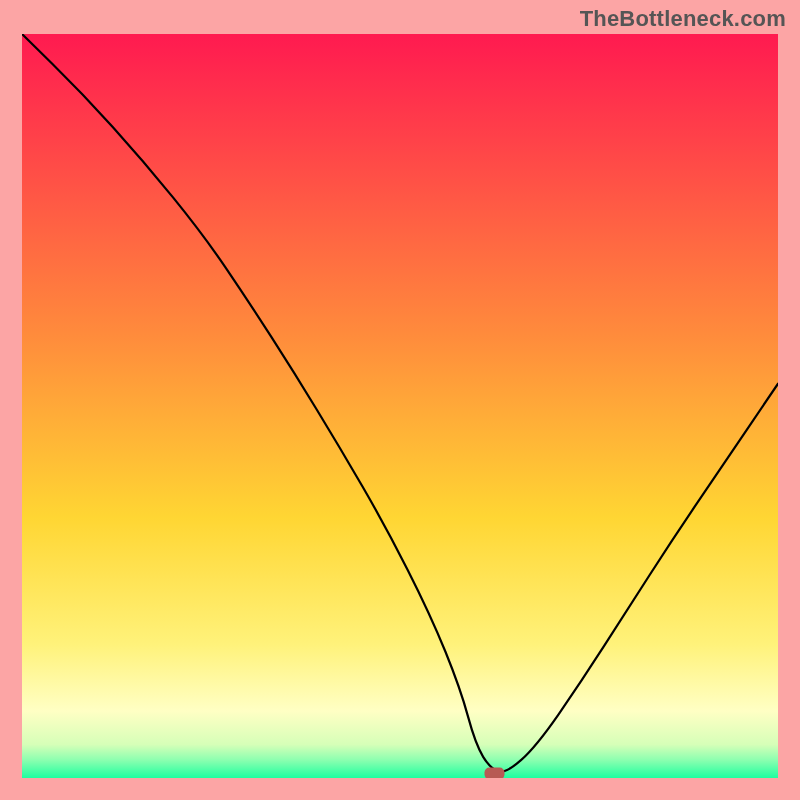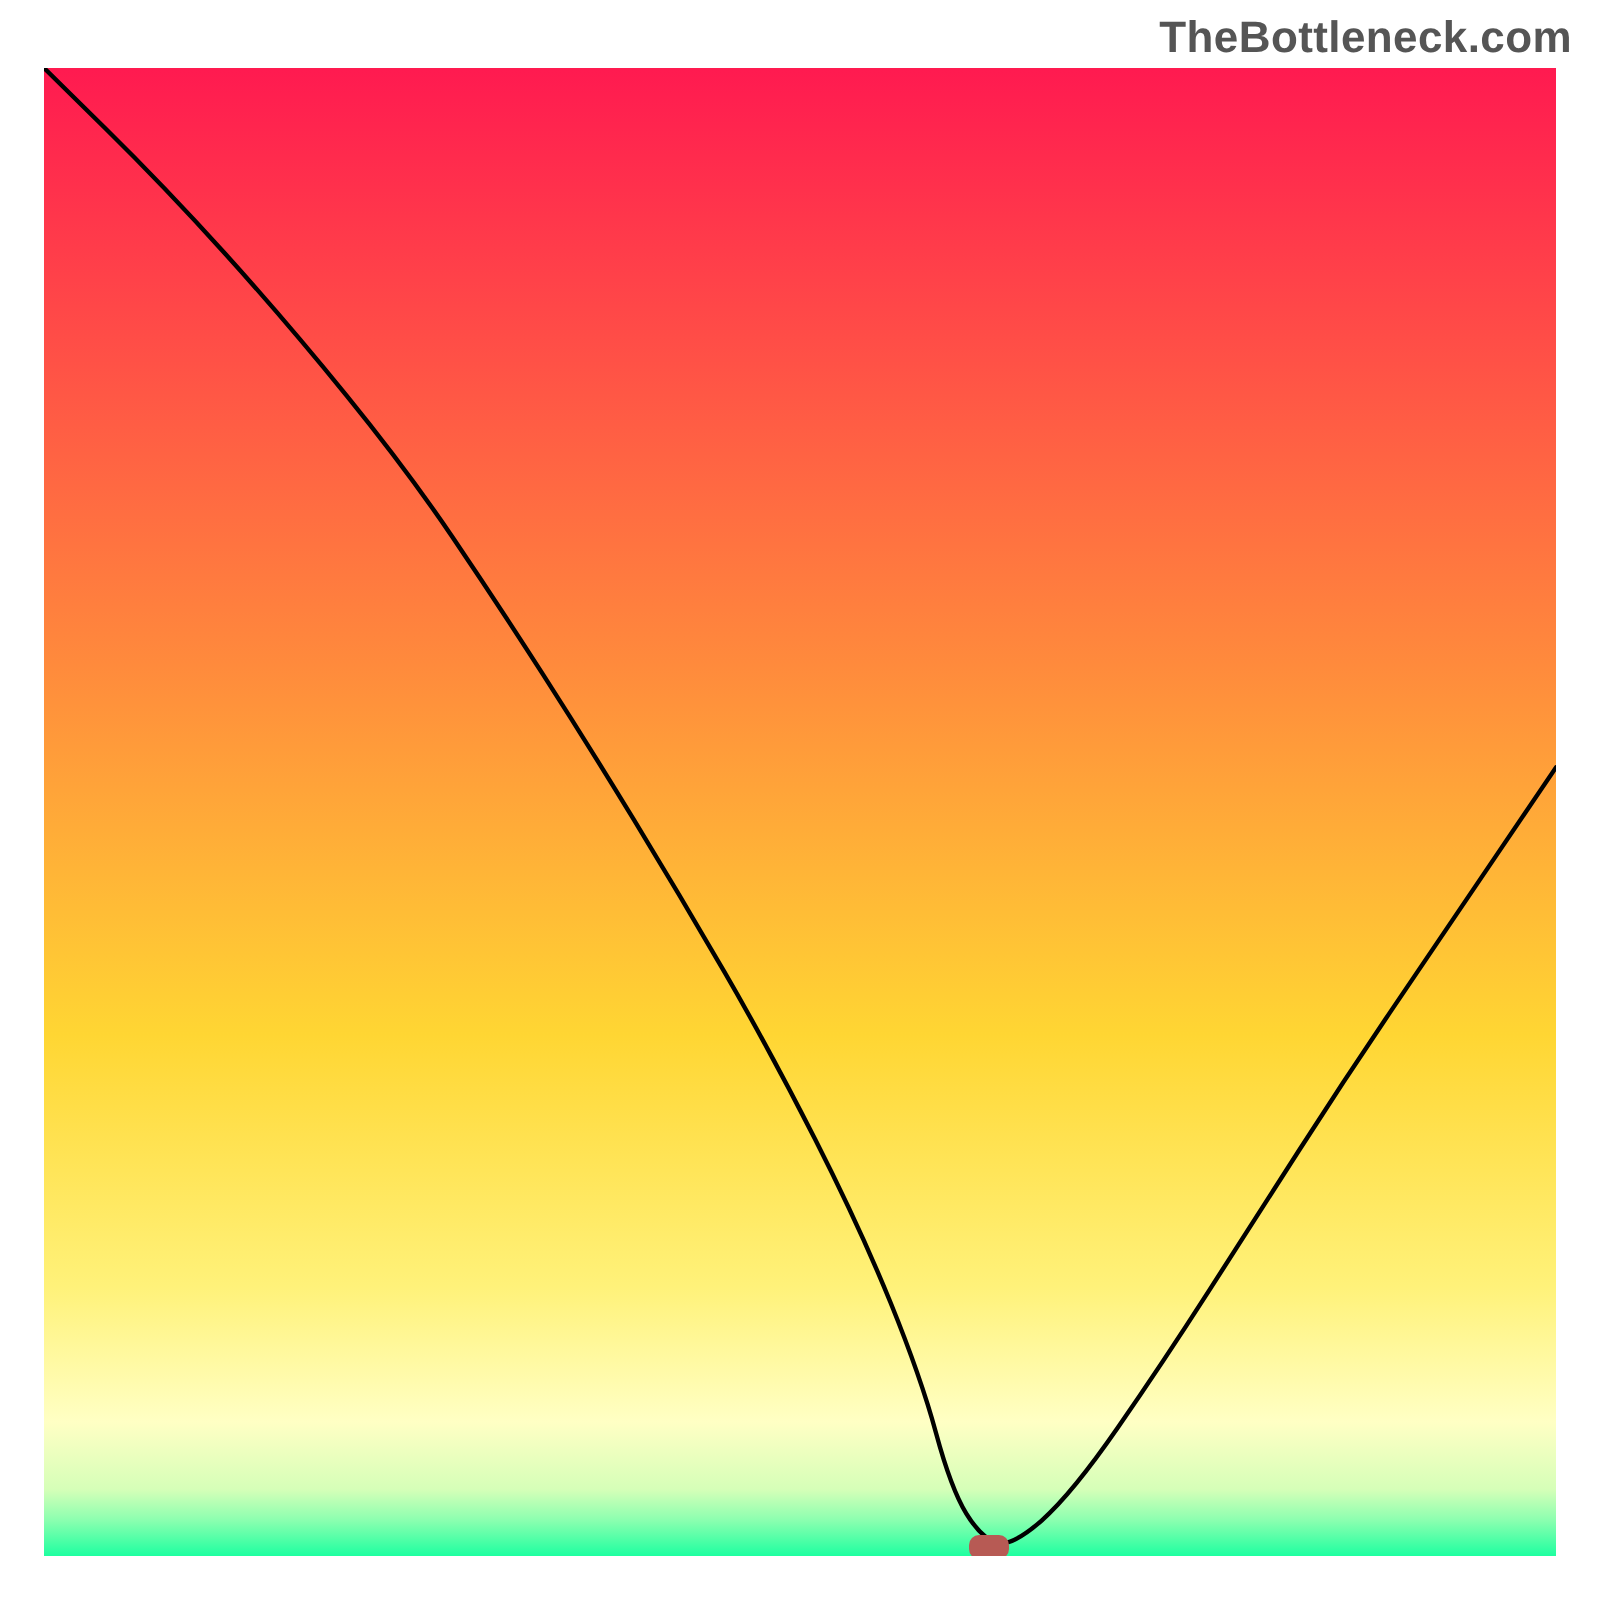--- a/index.html
+++ b/index.html
@@ -8,21 +8,21 @@
     width: 800px;
     height: 800px;
     background: #000;
     overflow: hidden;
     font-family: Arial, Helvetica, sans-serif;
   }
   .frame {
     position: relative;
     width: 800px;
     height: 800px;
-    background: #ffffff;
+    background: #fca5a5;
   }
   .watermark {
     position: absolute;
     top: 6px;
     right: 14px;
     color: #555;
     font-size: 22px;
     font-weight: 600;
     letter-spacing: 0.2px;
     z-index: 10;

